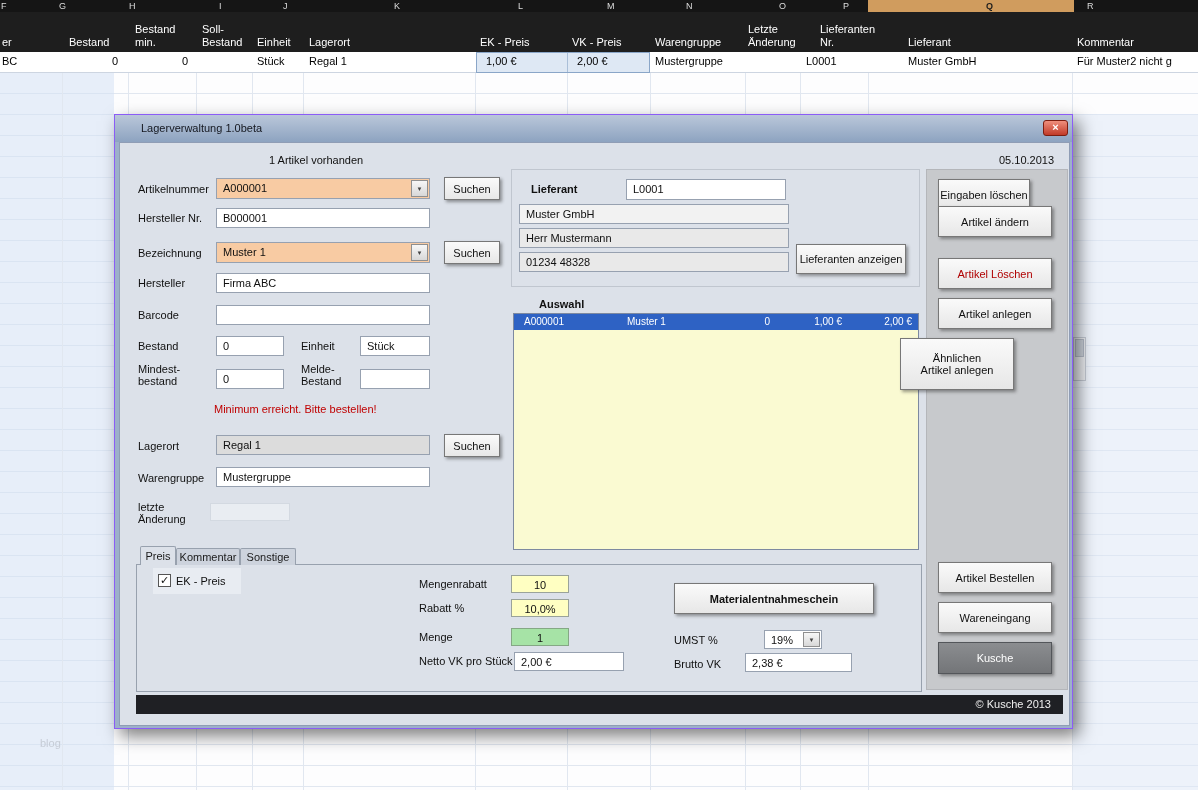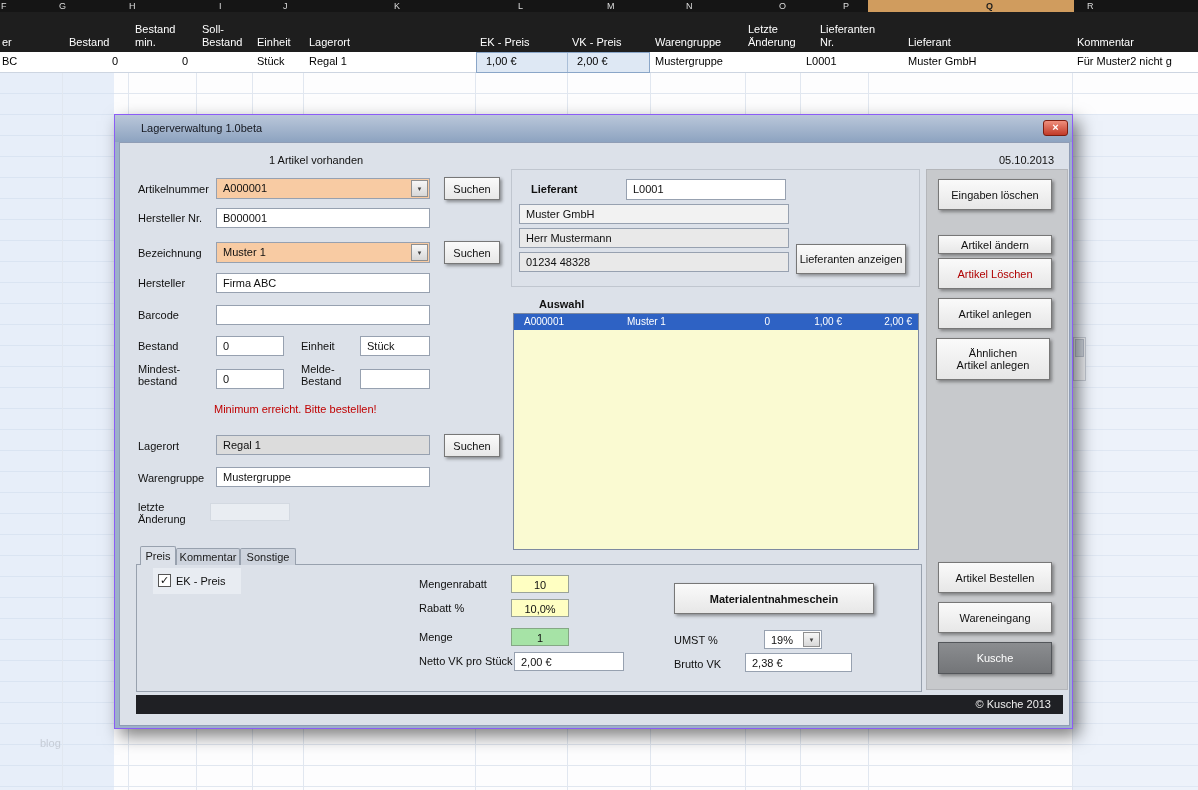--- a/index.html
+++ b/index.html
@@ -315,33 +315,33 @@
       <span>19%</span>
       <div class="dd">
           <span>▼</span>
         </div>
     </div>
 
     <span class="lbl" style="left:559px;top:543px">Brutto VK</span>
     <div class="fld" style="left:630px;top:538px;width:107px;height:19px"><span>2,38 €</span></div>
 
     <div class="strip"></div>
-    <div class="btn" style="left:823px;top:64px;width:114px;height:31px">
+    <div class="btn" style="left:823px;top:64px;width:92px;height:31px">
         <span>Eingaben löschen</span>
       </div>
-    <div class="btn" style="left:823px;top:120px;width:114px;height:19px">
+    <div class="btn" style="left:823px;top:91px;width:114px;height:31px">
         <span>Artikel ändern</span>
       </div>
     <div class="btn red" style="left:823px;top:143px;width:114px;height:31px">
         <span>Artikel Löschen</span>
       </div>
     <div class="btn" style="left:823px;top:183px;width:114px;height:31px">
         <span>Artikel anlegen</span>
       </div>
-    <div class="btn" style="left:821px;top:223px;width:114px;height:42px">
+    <div class="btn" style="left:785px;top:223px;width:114px;height:52px">
       <span>Ähnlichen</span>
       <span>Artikel anlegen</span>
     </div>
     <div class="btn" style="left:823px;top:447px;width:114px;height:31px">
         <span>Artikel Bestellen</span>
       </div>
     <div class="btn" style="left:823px;top:487px;width:114px;height:31px">
         <span>Wareneingang</span>
       </div>
     <div class="btn dark" style="left:823px;top:527px;width:114px;height:32px">

